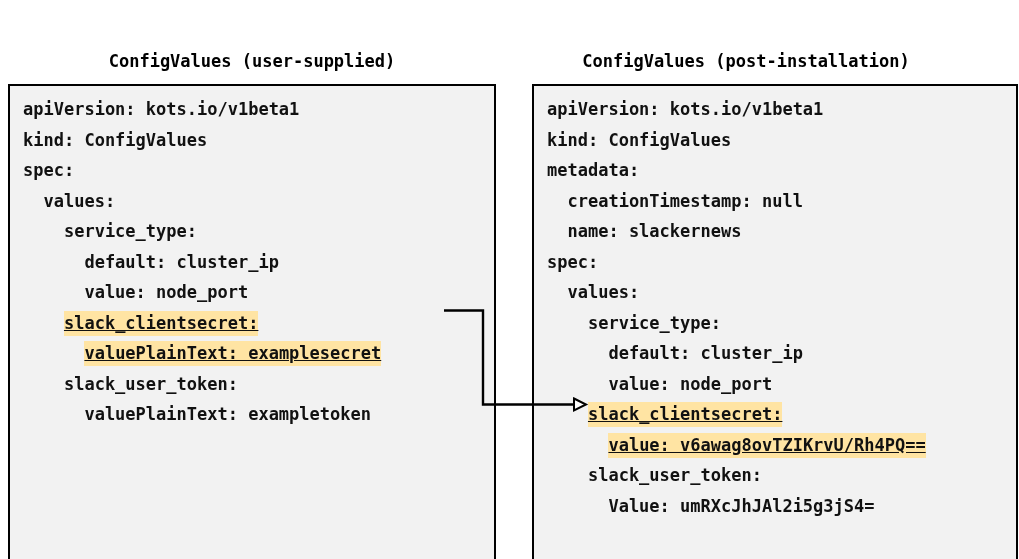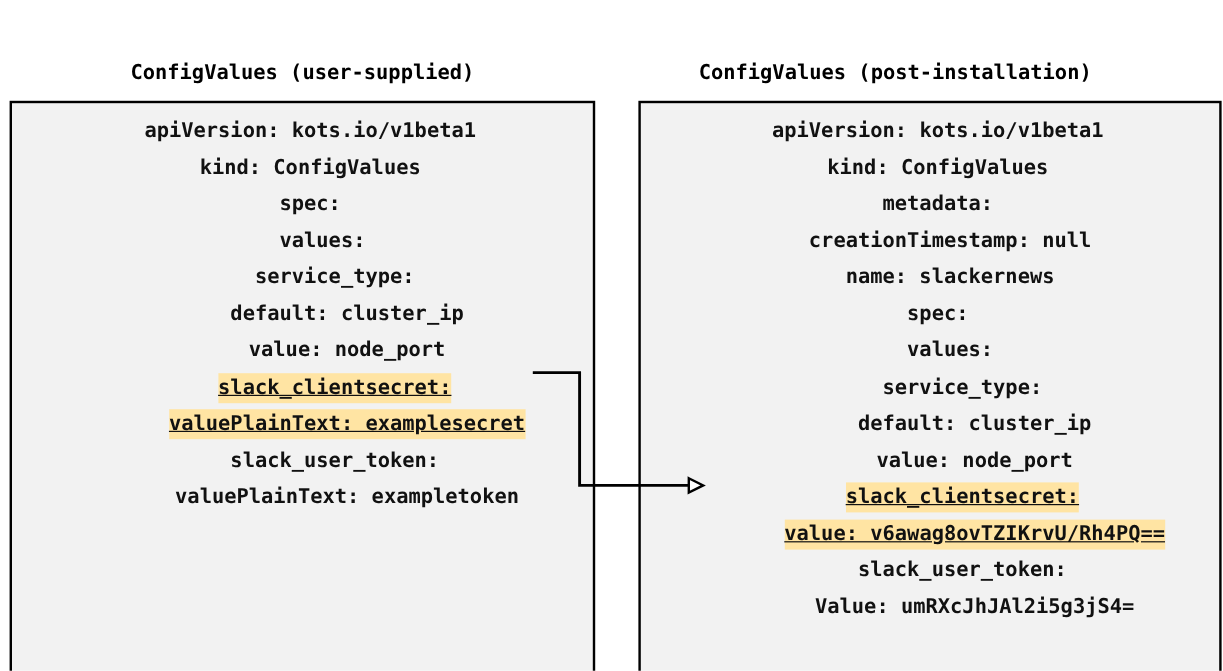--- a/index.html
+++ b/index.html
@@ -50,21 +50,20 @@
     position: absolute;
     left: 13px;
     top: 8px;
     right: 0;
     font-family: "DejaVu Sans Mono", "Liberation Mono", monospace;
     font-size: 17px;
     font-weight: bold;
     color: #111111;
     line-height: 30.5px;
     white-space: pre;
-    text-align: center;
   }
 
   .code-line {
     height: 30.5px;
     white-space: pre;
     display: block;
   }
 
   .code-line > .seg {
     white-space: pre;

